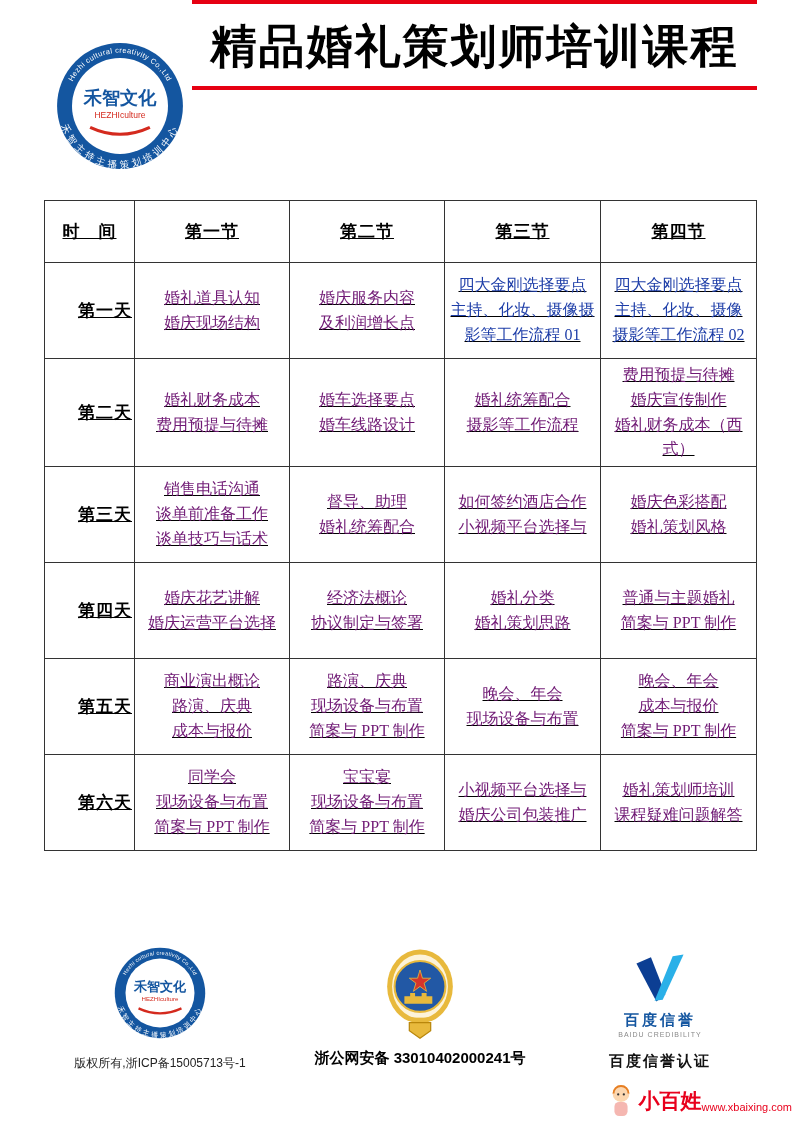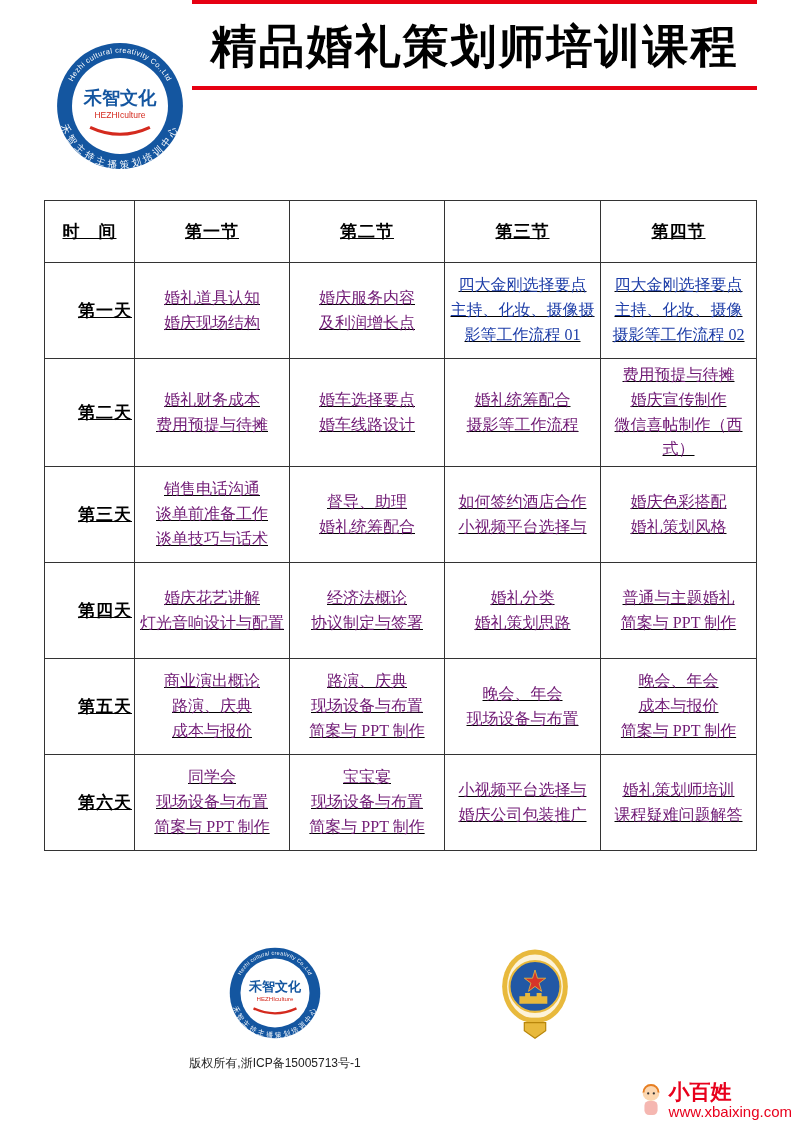--- a/index.html
+++ b/index.html
@@ -49,23 +49,23 @@
   .police-badge { width:74px; height:92px; }
   .police-text { margin-top:10px; font-size:15px; font-weight:bold; color:#000; }
   .baidu-logo { width:58px; height:58px; margin-top:2px; }
   .baidu-title { margin-top:4px; font-size:15px; font-weight:bold; color:#1456a0; letter-spacing:3px; }
   .baidu-sub { font-size:7px; color:#8a8a8a; letter-spacing:1px; margin-top:1px; }
   .baidu-cert { margin-top:14px; font-size:15px; font-weight:bold; color:#111; letter-spacing:2px; }
 
   
   .watermark { position:absolute; right:8px; bottom:8px; display:flex; align-items:center; gap:3px; }
   .wm-icon { width:30px; height:38px; }
-  .wm-text { display:flex; flex-direction:column; align-items:flex-start; }
+  .wm-text { display:flex; flex-direction:row; align-items:flex-end; }
   .wm-name { font-size:21px; font-weight:bold; color:#e8001c; line-height:1.1; }
-  .wm-url { font-size:15px; color:#e8001c; }
+  .wm-url { font-size:11px; color:#e8001c; }
 </style>
 </head>
 <body>
 
 <div class="page">
 
   <div class="header">
     <div class="logo-lg"><svg viewBox="0 0 120 120" width="100%" height="100%">
           <circle cx="60" cy="60" r="59" fill="#1456a0"></circle>
           <circle cx="60" cy="60" r="45" fill="#ffffff"></circle>
@@ -135,21 +135,21 @@
             <div class="line">婚车选择要点</div>
             <div class="line">婚车线路设计</div>
           </td>
           <td>
             <div class="line">婚礼统筹配合</div>
             <div class="line">摄影等工作流程</div>
           </td>
           <td>
             <div class="line">费用预提与待摊</div>
             <div class="line">婚庆宣传制作</div>
-            <div class="line">微信喜帖制作（西式）</div>
+            <div class="line">婚礼财务成本（西式）</div>
           </td>
         </tr>
         <tr>
           <td class="time-cell">第三天</td>
           <td>
             <div class="line">销售电话沟通</div>
             <div class="line">谈单前准备工作</div>
             <div class="line">谈单技巧与话术</div>
           </td>
           <td>
@@ -162,21 +162,21 @@
           </td>
           <td>
             <div class="line">婚庆色彩搭配</div>
             <div class="line">婚礼策划风格</div>
           </td>
         </tr>
         <tr>
           <td class="time-cell">第四天</td>
           <td>
             <div class="line">婚庆花艺讲解</div>
-            <div class="line">灯光音响设计与配置</div>
+            <div class="line">婚庆运营平台选择</div>
           </td>
           <td>
             <div class="line">经济法概论</div>
             <div class="line">协议制定与签署</div>
           </td>
           <td>
             <div class="line">婚礼分类</div>
             <div class="line">婚礼策划思路</div>
           </td>
           <td>
@@ -252,20 +252,32 @@
         <svg viewBox="0 0 90 112" width="100%" height="100%">
           <ellipse cx="45" cy="48" rx="40" ry="45" fill="#e8b93c"></ellipse>
           <ellipse cx="45" cy="48" rx="34" ry="39" fill="#fdf3d8"></ellipse>
           <circle cx="45" cy="48" r="31" fill="#2258a5" stroke="#e8b93c" stroke-width="2.5"></circle>
           <polygon points="45,28 48,38 58,38 50,44 53,54 45,48 37,54 40,44 32,38 42,38" fill="#d6342a" stroke="#e8b93c" stroke-width="1"></polygon>
           <path d="M26,60 h7 v-4 h6 v4 h8 v-4 h6 v4 h7 v9 h-34 z" fill="#e8b93c"></path>
           <rect x="36" y="86" width="18" height="6" fill="#e8b93c"></rect>
           <path d="M32,92 h26 v10 l-13,9 l-13,-9 z" fill="#e8b93c" stroke="#b8860b" stroke-width="1.5"></path>
         </svg>
       </div>
+      <div class="police-text">浙公网安备 33010402000241号</div>
+    </div>
+    <div class="footer-col col-right">
+      <div class="baidu-logo">
+        <svg viewBox="0 0 64 64" width="100%" height="100%">
+          <polygon points="6,16 22,9 38,50 28,58" fill="#0c3e93"></polygon>
+          <polygon points="58,6 46,8 26,57 35,56" fill="#2ab0e8"></polygon>
+        </svg>
+      </div>
+      <div class="baidu-title">百度信誉</div>
+      <div class="baidu-sub">BAIDU CREDIBILITY</div>
+      <div class="baidu-cert">百度信誉认证</div>
     </div>
   </div>
 
   <div class="watermark">
     <div class="wm-icon">
       <svg viewBox="0 0 32 40" width="100%" height="100%">
         <circle cx="16" cy="12" r="9" fill="#fcd7b0"></circle>
         <path d="M7,12 a9,9 0 0 1 18,0 l-2,0 a7,7 0 0 0 -14,0 z" fill="#e67e22"></path>
         <circle cx="13" cy="13" r="1.2" fill="#333"></circle>
         <circle cx="19" cy="13" r="1.2" fill="#333"></circle>

